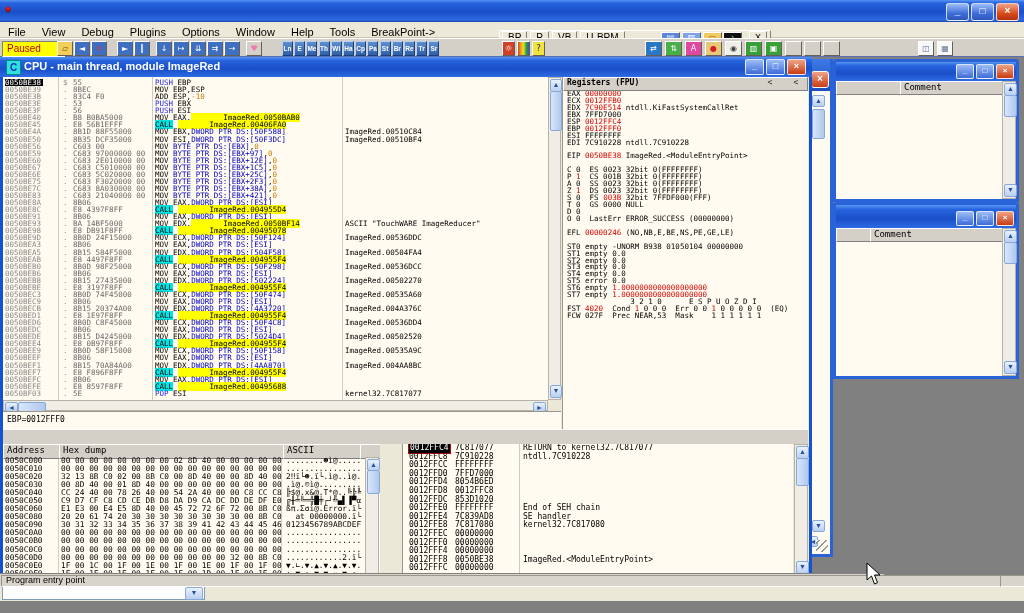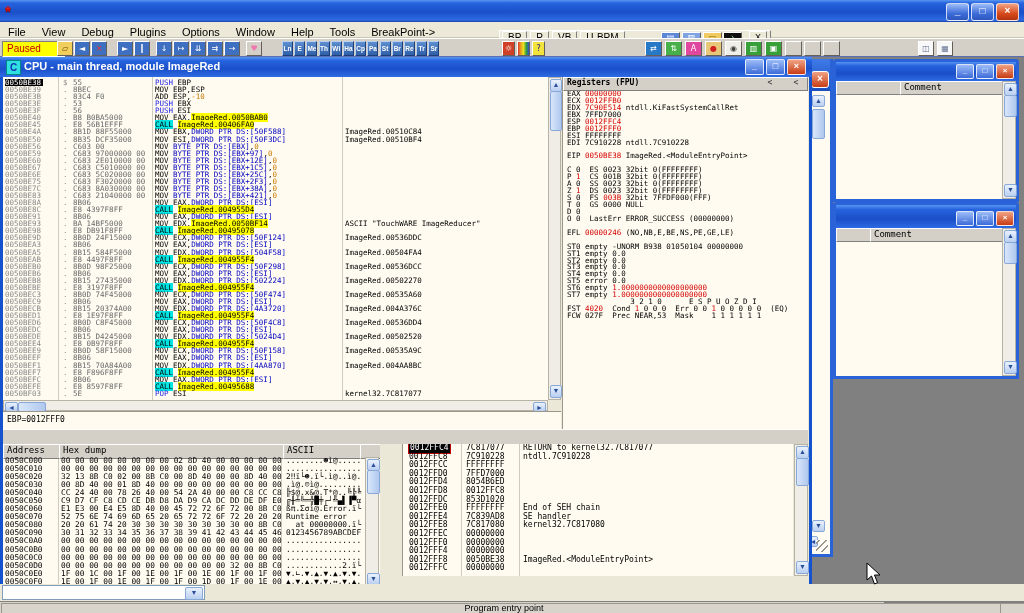--- a/index.html
+++ b/index.html
@@ -90,21 +90,21 @@
   .drow{position:relative;height:7.07px;line-height:7.07px;white-space:pre;}
   .drow span{position:absolute;white-space:pre;}
   .d-addr{left:2px;color:#8A8A8A;}
   .d-addr.sel{background:#000;color:#FFF;padding-right:2px;}
   .d-pfx{left:60px;color:#8A8A8A;}
   .d-bytes{left:70px;color:#6A6A6A;}
   .d-instr{left:152px;color:#000;}
   .d-instr span{position:static;}
   .d-comment{left:342px;color:#000;}
   .tk-k{color:#000;} .tk-r{color:#D40000;} .tk-m{color:#2525E6;} .tk-b{color:#0000C0;}
-  .tk-n{color:#C87800;} .tk-y{background:#FFFF00;color:#000;} .tk-cy{background:#00E4E4;color:#000;}
+  .tk-n{color:#C87800;} .tk-y{background:#FFFF00;color:#000;padding-left:32px;} .tk-cy{background:#00E4E4;color:#000;}
 
   .vs-disasm{left:548px;top:77px;width:13px;height:323px;}
   .hs-disasm{left:3px;top:400px;width:545px;height:11px;}
   .info-pane{left:3px;top:411px;width:558px;height:18px;font-family:"DejaVu Sans Mono",monospace;
     font-size:8px;padding:3px 0 0 4px;border-top:1px solid #9A968A;}
 
   
   .regs{left:562px;top:77px;width:246px;height:352px;border-left:1px solid #9A968A;}
   .reg-hdr{position:absolute;left:0;top:0;right:0;height:12px;background:#D4D0C8;
     border:1px solid;border-color:#FFF #808080 #808080 #FFF;
@@ -134,31 +134,31 @@
   .vs-dump{left:365px;top:457px;width:14px;height:130px;}
 
   
   .stack{left:402px;top:444px;width:391px;height:132px;overflow:hidden;border-left:1px solid #9A968A;
     background-image:linear-gradient(#CFCBBF,#CFCBBF),linear-gradient(#CFCBBF,#CFCBBF);
     background-position:58px 0,116px 0;background-size:1px 100%;background-repeat:no-repeat;background-color:#FFFBF0;}
   .srow{position:relative;height:8.6px;line-height:8.6px;font-family:"DejaVu Sans Mono",monospace;font-size:8px;}
   .srow span{position:absolute;white-space:pre;}
   .s-a{left:6px;color:#000;}
   .s-a.sel{background:#000;color:#FFF;outline:1px solid #C00000;padding:0 1px;}
-  .s-v{left:63px;color:#000;}
+  .s-v{left:52px;color:#000;}
   .s-c{left:120px;color:#000;}
   .vs-stack{left:794px;top:444px;width:14px;height:132px;}
 
   
   .bottomband{left:0;top:584px;width:1024px;height:17px;background:#ECE8D8;}
   .combo{left:2px;top:585px;width:203px;height:15px;background:#FFF;border:1px solid #7F9DB9;}
   .combo-btn{position:absolute;right:1px;top:1px;width:16px;height:11px;
     background:linear-gradient(180deg,#E9F1FC,#BACFF0);border:1px solid #88A8D8;border-radius:2px;
     color:#2B4E9B;font-size:7px;text-align:center;line-height:10px;}
-  .statusbar{left:0;top:601px;width:884px;height:12px;background:#D8D4CC;border-top:1px solid #808080;text-align:center;}
+  .statusbar{left:0;top:573px;width:884px;height:12px;background:#D8D4CC;border-top:1px solid #808080;}
   .status-cell{position:absolute;top:1px;height:10px;border:1px solid;border-color:#9A968A #FFF #FFF #9A968A;
     font-size:9px;line-height:9px;padding-left:4px;background:#D8D4CC;}
   .cursor{left:866px;top:563px;width:18px;height:24px;}
 </style>
 </head>
 <body>
 
 <div class="screen">
 
   <div class="abs titlebar">
@@ -430,25 +430,20 @@
           <span class="m-a">0050C050</span>
           <span class="m-h">C9 D7 CF C8 CD CE DB D8 DA D9 CA DC DD DE DF E0</span>
           <span class="m-s">╔╫╧╚═╬█╪┌┘╩▄▌▐▀α</span>
         </div>
         <div class="mrow">
           <span class="m-a">0050C060</span>
           <span class="m-h">E1 E3 00 E4 E5 8D 40 00 45 72 72 6F 72 00 8B C0</span>
           <span class="m-s">ßπ.Σσì@.Error.ï└</span>
         </div>
         <div class="mrow">
-          <span class="m-a">0050C070</span>
-          <span class="m-h">52 75 6E 74 69 6D 65 20 65 72 72 6F 72 20 20 20</span>
-          <span class="m-s">Runtime error   </span>
-        </div>
-        <div class="mrow">
           <span class="m-a">0050C080</span>
           <span class="m-h">20 20 61 74 20 30 30 30 30 30 30 30 30 00 8B C0</span>
           <span class="m-s">  at 00000000.ï└</span>
         </div>
         <div class="mrow">
           <span class="m-a">0050C090</span>
           <span class="m-h">30 31 32 33 34 35 36 37 38 39 41 42 43 44 45 46</span>
           <span class="m-s">0123456789ABCDEF</span>
         </div>
         <div class="mrow">

